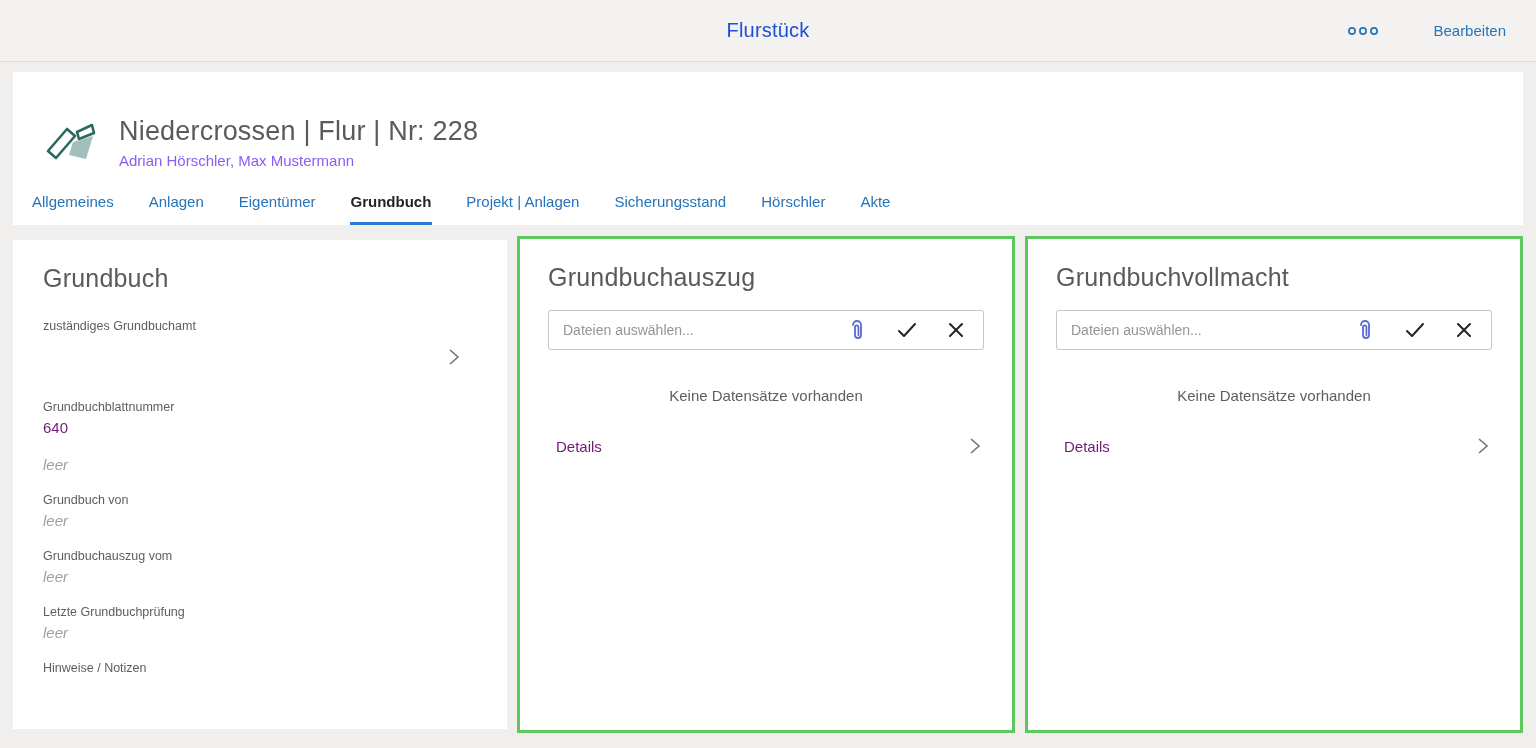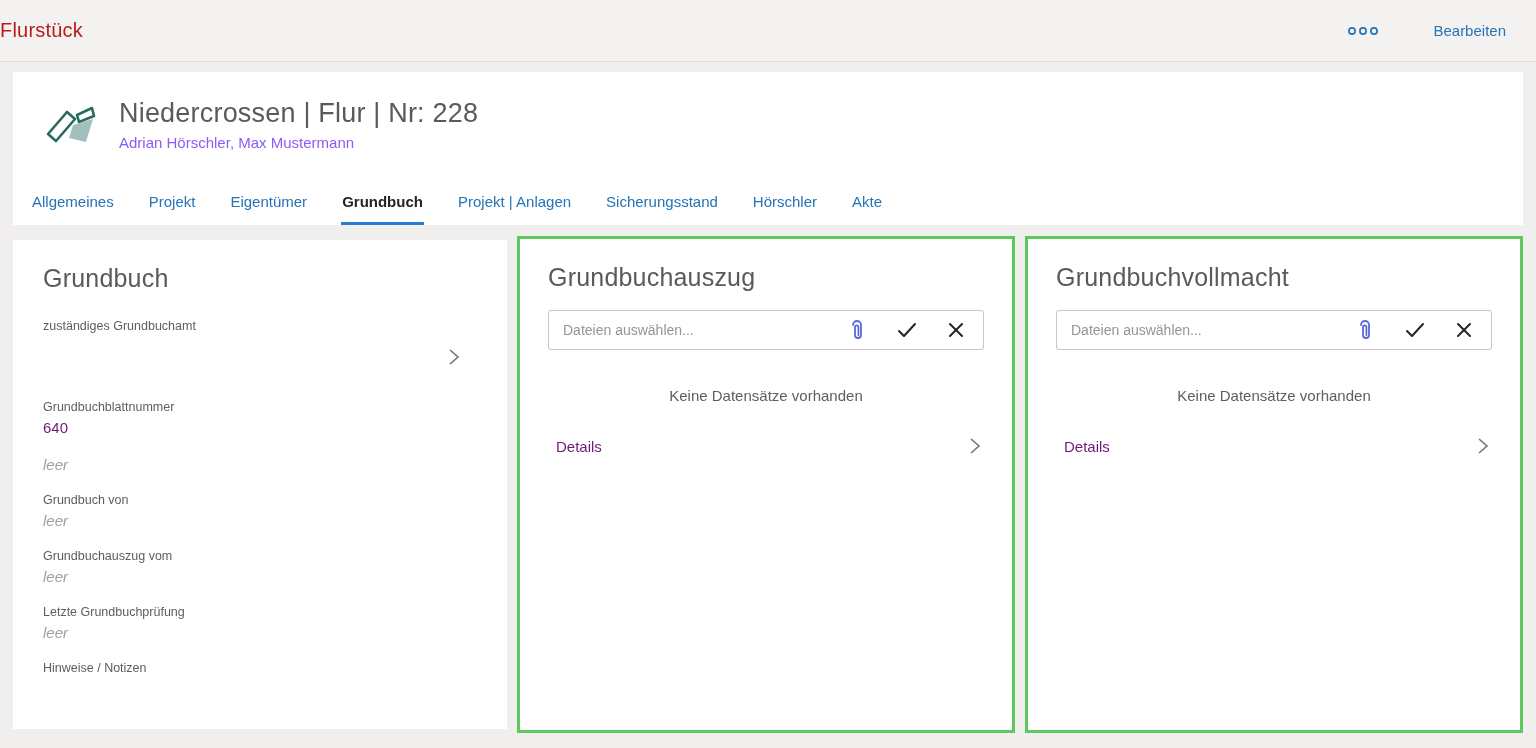--- a/index.html
+++ b/index.html
@@ -18,38 +18,38 @@
     color:#323130;
   }
   
   .topbar{
     position:relative;height:62px;background:#f3f2f1;
     border-bottom:1px solid #dedcda;
     display:flex;align-items:center;justify-content:flex-end;
     padding-right:30px;
   }
   .topbar-title{
-    position:absolute;left:0;right:0;text-align:left;
-    font-size:20px;font-weight:400;color:#b91c1c;letter-spacing:.2px;
+    position:absolute;left:0;right:0;text-align:center;
+    font-size:20px;font-weight:400;color:#1d4ed8;letter-spacing:.2px;
   }
   .more-btn{
     background:none;border:none;cursor:pointer;display:flex;align-items:center;
     margin-right:48px;padding:6px;
   }
   .edit-btn{
     background:none;border:none;cursor:pointer;
     font-family:inherit;font-size:15px;color:var(--accent-blue);
   }
   
   .main{padding:0 13px;}
   .header-card{
     background:#fff;margin-top:10px;height:153px;
     display:flex;flex-direction:column;
   }
-  .header-row{display:flex;align-items:flex-start;padding:26px 0 0 28px;flex:1;}
+  .header-row{display:flex;align-items:center;padding:26px 0 0 28px;flex:1;}
   .record-icon{width:56px;height:56px;flex:0 0 56px;}
   .header-text{margin-left:22px;}
   .record-title{font-size:27px;font-weight:300;color:#5a5a5a;letter-spacing:.2px;}
   .record-subtitle{font-size:15px;color:#8b5cf6;margin-top:5px;}
   .tabs{display:flex;gap:33px;padding:0 0 0 18px;align-items:flex-end;}
   .tab{
     background:none;border:none;cursor:pointer;font-family:inherit;
     font-size:15px;color:var(--accent-blue);
     padding:6px 1px 12px 1px;border-bottom:3px solid transparent;
   }
@@ -115,21 +115,21 @@
         <path d="M32 27 L52 21 L45 44 L28 40 Z" fill="var(--icon-teal-light)"></path>
       </svg>
       <div class="header-text">
         <div class="record-title">Niedercrossen | Flur | Nr: 228</div>
         <div class="record-subtitle">Adrian Hörschler, Max Mustermann</div>
       </div>
     </div>
 
     <nav class="tabs">
       <button class="tab">Allgemeines</button>
-      <button class="tab">Projekt</button>
+      <button class="tab">Anlagen</button>
       <button class="tab">Eigentümer</button>
       <button class="tab active">Grundbuch</button>
       <button class="tab">Projekt | Anlagen</button>
       <button class="tab">Sicherungsstand</button>
       <button class="tab">Hörschler</button>
       <button class="tab">Akte</button>
     </nav>
   </section>
 
   <div class="content-row">

